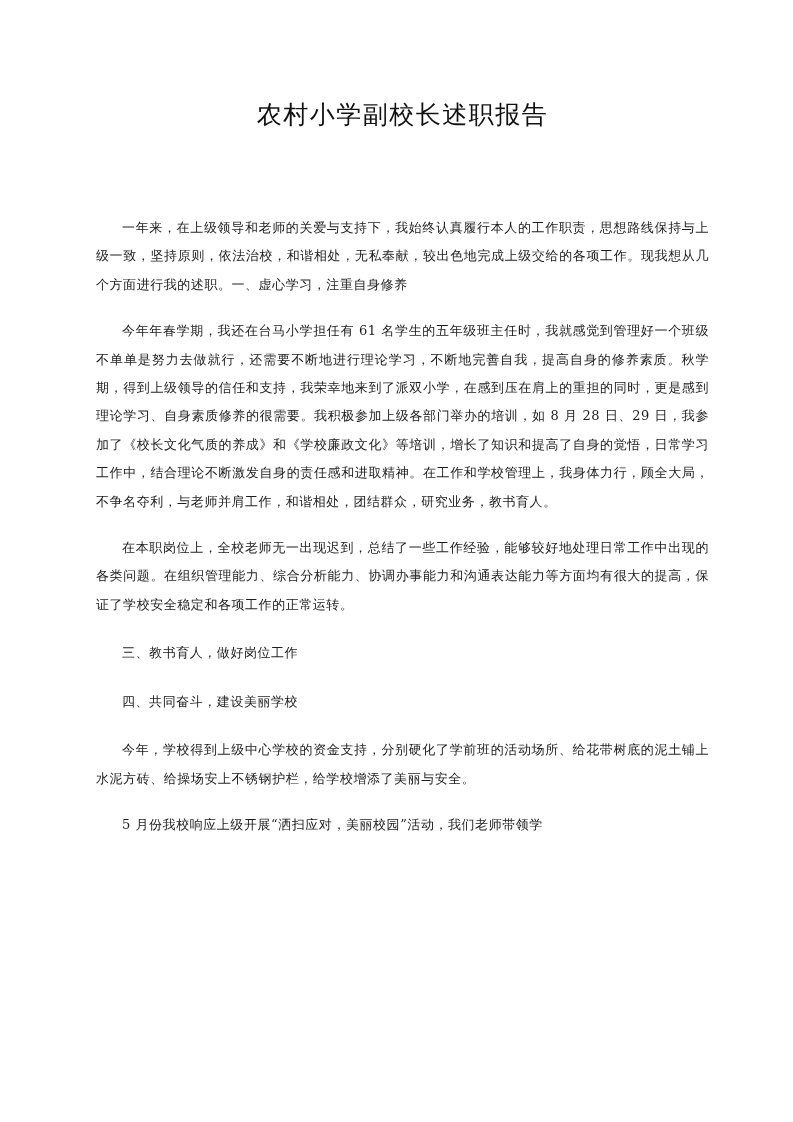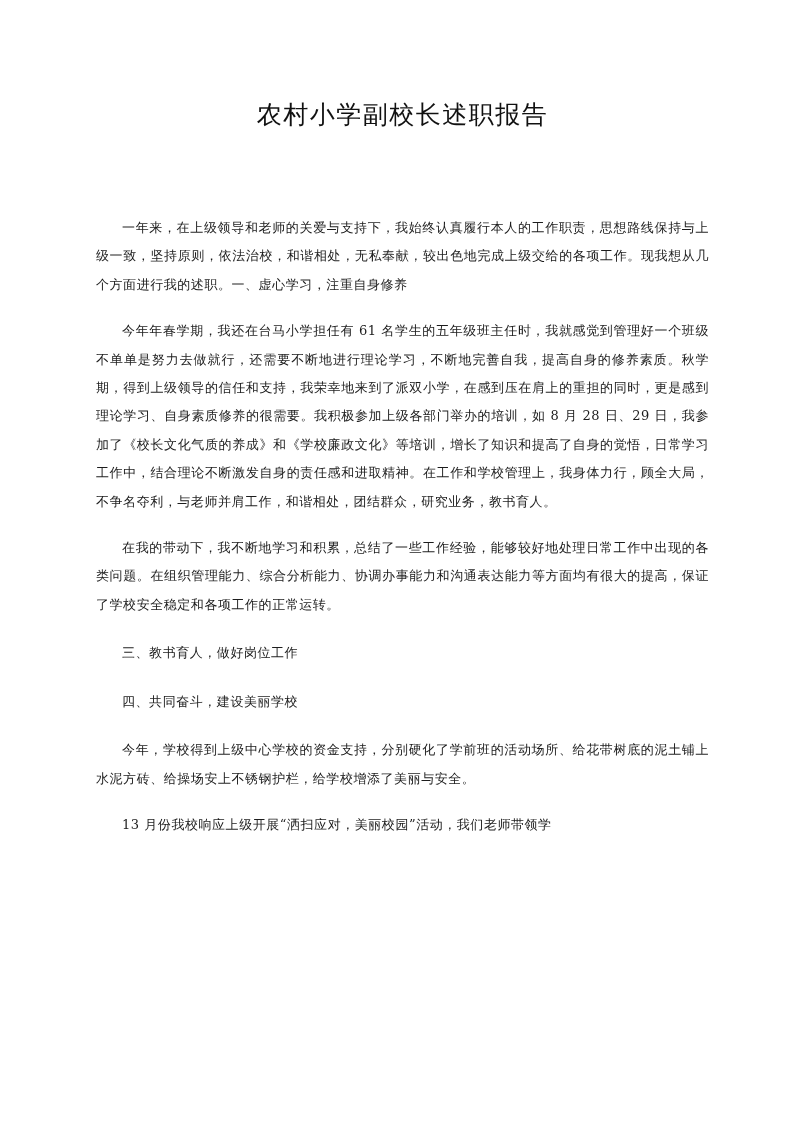--- a/index.html
+++ b/index.html
@@ -72,26 +72,26 @@
 
     <h1 class="doc-title">农村小学副校长述职报告</h1>
 
     <div class="body-block">
 
       <p class="para">一年来，在上级领导和老师的关爱与支持下，我始终认真履行本人的工作职责，思想路线保持与上级一致，坚持原则，依法治校，和谐相处，无私奉献，较出色地完成上级交给的各项工作。现我想从几个方面进行我的述职。一、虚心学习，注重自身修养</p>
 
       <p class="para">今年年春学期，我还在台马小学担任有 61 名学生的五年级班主任时，我就感觉到管理好一个班级不单单是努力去做就行，还需要不断地进行理论学习，不断地完善自我，提高自身的修养素质。秋学期，得到上级领导的信任和支持，我荣幸地来到了派双小学，在感到压在肩上的重担的同时，更是感到理论学习、自身素质修养的很需要。我积极参加上级各部门举办的培训，如 8 月 28 日、29 日，我参加了《校长文化气质的养成》和《学校廉政文化》等培训，增长了知识和提高了自身的觉悟，日常学习工作中，结合理论不断激发自身的责任感和进取精神。在工作和学校管理上，我身体力行，顾全大局，不争名夺利，与老师并肩工作，和谐相处，团结群众，研究业务，教书育人。</p>
 
 
-      <p class="para">在我的带动下，我不断地学习和积累，总结了一些工作经验，能够较好地处理日常工作中出现的各类问题。在组织管理能力、综合分析能力、协调办事能力和沟通表达能力等方面均有很大的提高，保证了学校安全稳定和各项工作的正常运转。</p>
+      <p class="para">在本职岗位上，全校老师无一出现迟到，总结了一些工作经验，能够较好地处理日常工作中出现的各类问题。在组织管理能力、综合分析能力、协调办事能力和沟通表达能力等方面均有很大的提高，保证了学校安全稳定和各项工作的正常运转。</p>
 
       <p class="para heading-para">三、教书育人，做好岗位工作</p>
 
 
       <p class="para heading-para">四、共同奋斗，建设美丽学校</p>
 
       <p class="para">今年，学校得到上级中心学校的资金支持，分别硬化了学前班的活动场所、给花带树底的泥土铺上水泥方砖、给操场安上不锈钢护栏，给学校增添了美丽与安全。</p>
 
-      <p class="para last-line">13 月份我校响应上级开展“洒扫应对，美丽校园”活动，我们老师带领学</p>
+      <p class="para last-line">5 月份我校响应上级开展“洒扫应对，美丽校园”活动，我们老师带领学</p>
 
     </div>
   </div>
 </div>
 
 </body></html>

